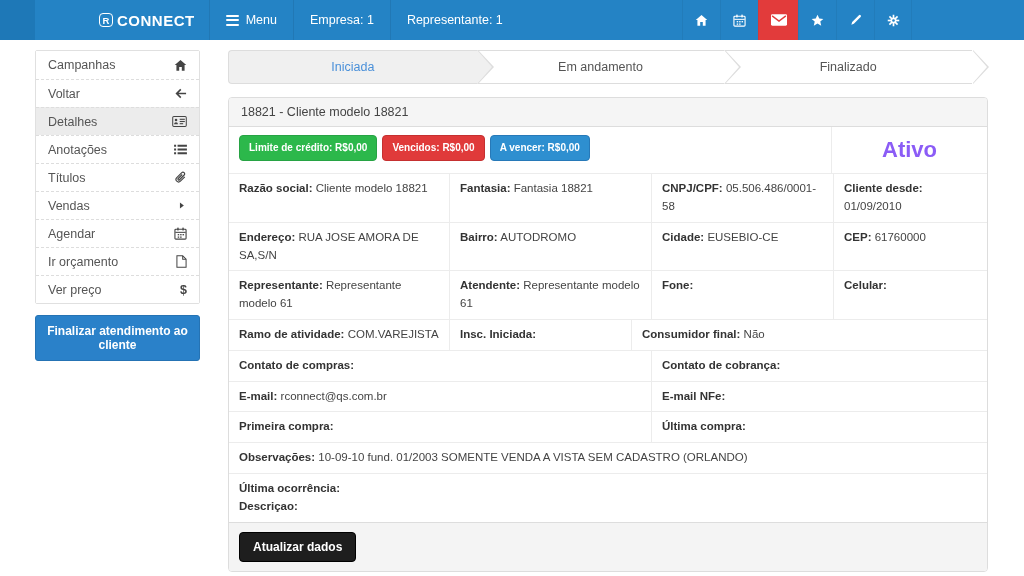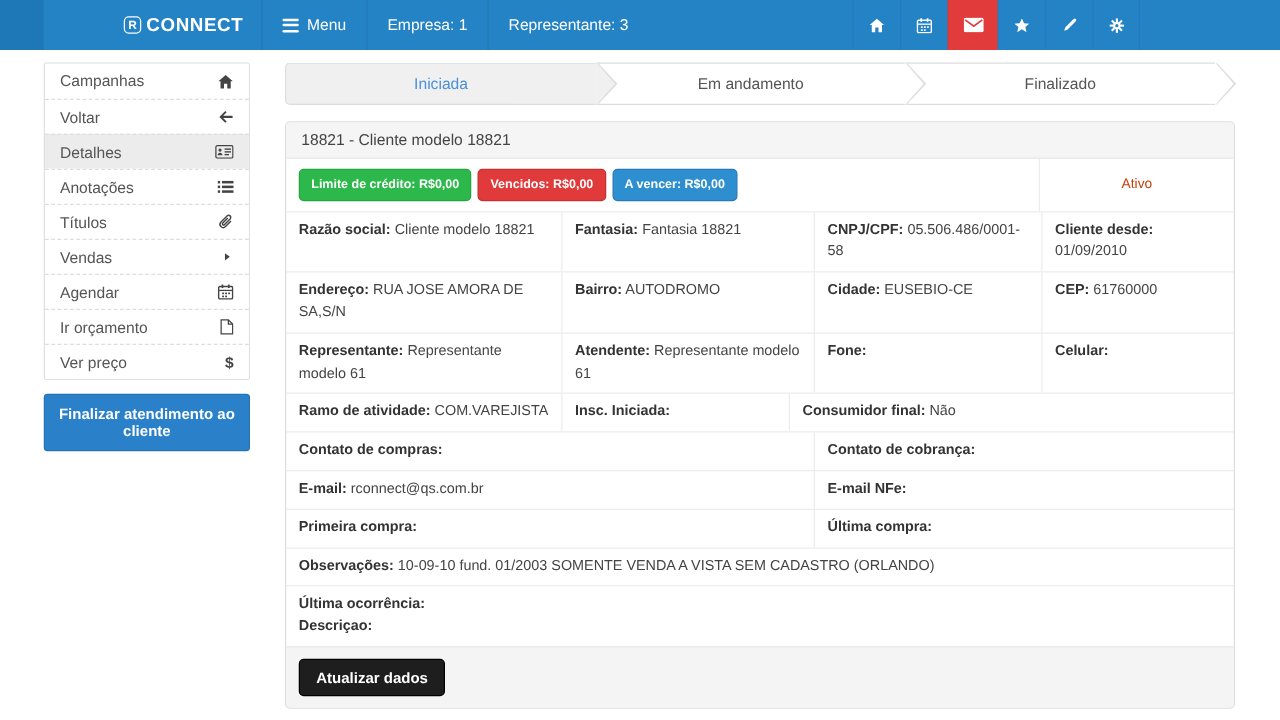--- a/index.html
+++ b/index.html
@@ -46,21 +46,21 @@
   
   .panel { margin-top:13px; border:1px solid #ddd; border-radius:4px; background:#fff; }
   .panel-header { background:#f5f5f5; border-bottom:1px solid #ddd; border-radius:3px 3px 0 0; padding:7px 12px; font-size:12.5px; color:#444; }
   .frow { display:flex; border-top:1px solid #ececec; }
   .frow:first-child { border-top:none; }
   .fcell { padding:6px 10px; font-size:11.5px; color:#444; border-left:1px solid #ececec; line-height:1.55; }
   .fcell:first-child { border-left:none; }
   .fcell b { color:#333; }
   .badge-cell { padding:8px 10px; }
   .badge { display:inline-block; padding:4px 9px; border-radius:4px; color:#fff; font-weight:bold; font-size:10px; margin-right:5px; cursor:pointer; }
-  .status-cell { display:flex; align-items:center; justify-content:center; font-size:11px; color:#c2410c; padding:6px; }
+  .status-cell { display:flex; align-items:center; justify-content:center; font-size:22px; color:#8b5cf6; padding:6px;font-weight:bold; }
   .panel-footer { background:#f4f4f4; border-top:1px solid #ddd; border-radius:0 0 3px 3px; padding:9px 10px; }
   .update-btn { background:#1e1e1e; border:1px solid #000; color:#fff; font-family:"Liberation Sans",sans-serif; font-weight:bold; font-size:12px; padding:7px 13px; border-radius:4px; cursor:pointer; }
 </style>
 </head>
 <body>
 
 <div class="navbar">
   <div class="nav-left-square"></div>
   <div class="brand">
     <span class="brand-badge">R</span>
@@ -68,21 +68,21 @@
   </div>
   <div class="nav-item">
     <span class="hamburger">
         <span></span>
         <span></span>
         <span></span>
       </span>
     <span>Menu</span>
   </div>
   <div class="nav-item">Empresa: 1</div>
-  <div class="nav-item">Representante: 3</div>
+  <div class="nav-item">Representante: 1</div>
   <div class="nav-icons" id="nav-icons">
       <div class="nav-ic">
         <span>
           <svg viewBox="0 0 14 14" width="13" height="13">
             <path d="M7 1 13.2 6.5 11.4 6.5 11.4 12.6 8.4 12.6 8.4 8.6 5.6 8.6 5.6 12.6 2.6 12.6 2.6 6.5 0.8 6.5Z"></path>
           </svg>
         </span>
       </div>
       <div class="nav-ic">
         <span>

